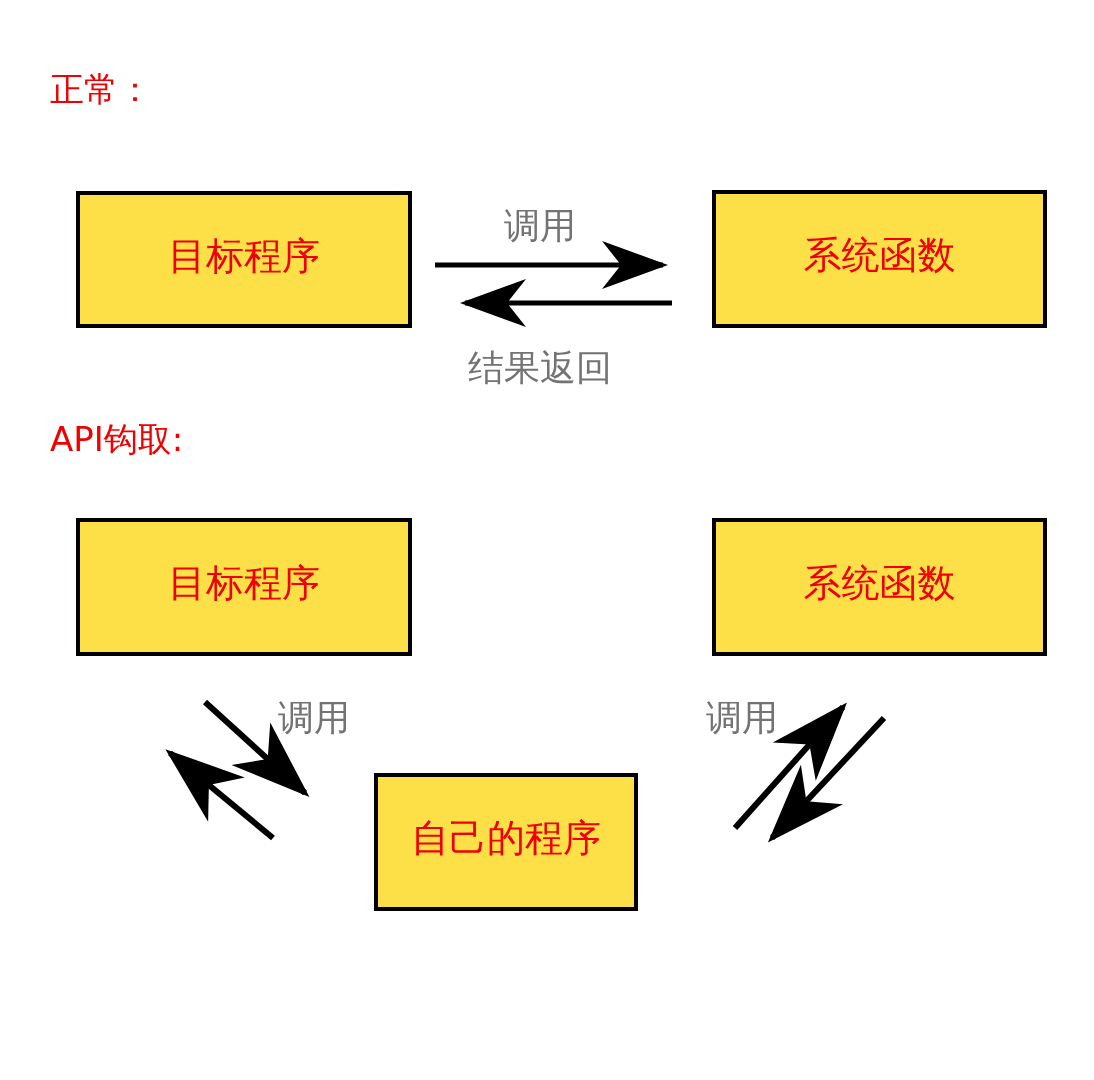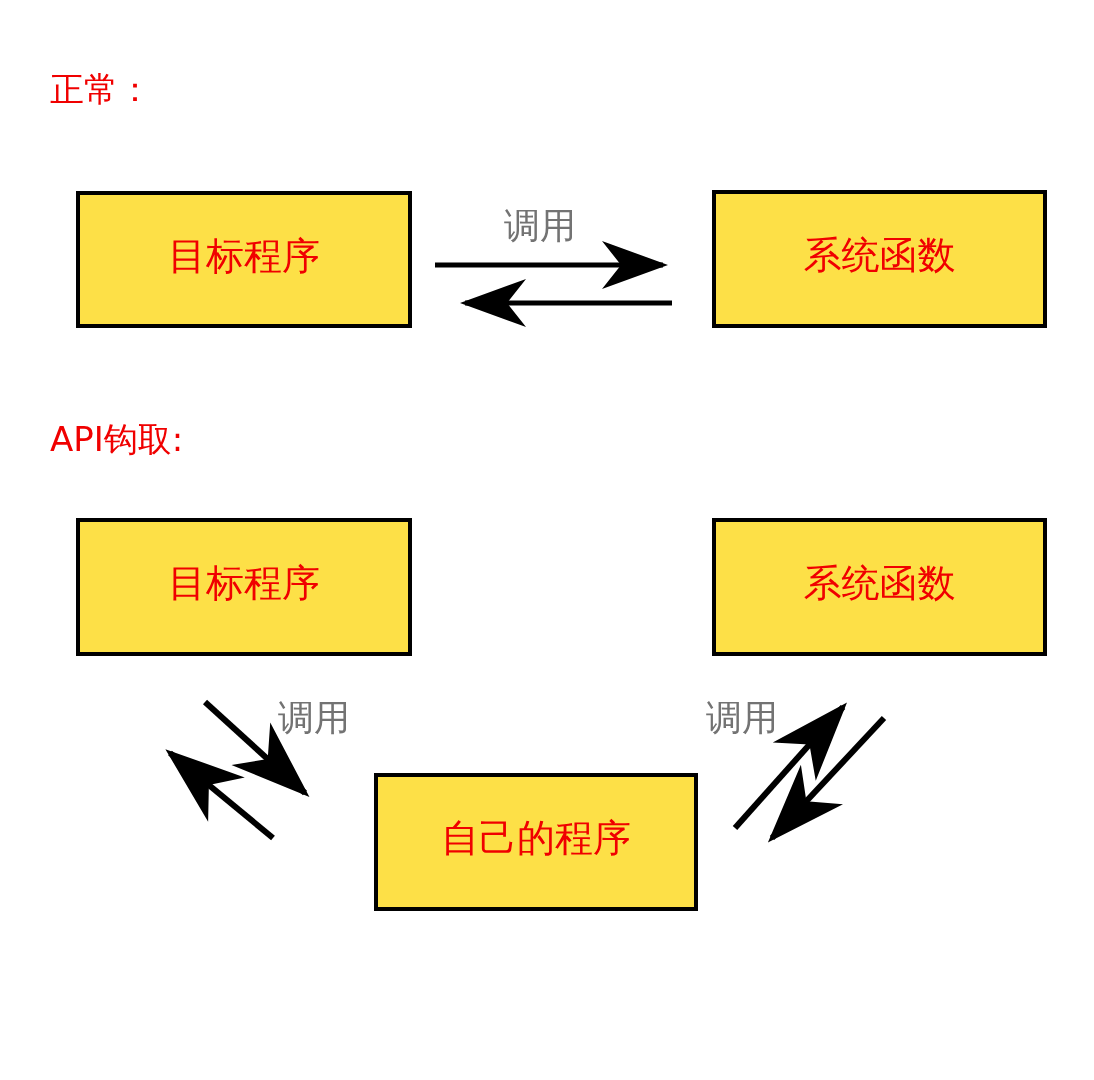--- a/index.html
+++ b/index.html
@@ -47,21 +47,21 @@
     line-height: 1;
     white-space: nowrap;
     position: relative;
     top: -4px;
   }
 
   #box-target-normal { left: 76px;  top: 191px; width: 336px; height: 137px; }
   #box-system-normal { left: 712px; top: 190px; width: 335px; height: 138px; }
   #box-target-hook   { left: 76px;  top: 518px; width: 336px; height: 138px; }
   #box-system-hook    { left: 712px; top: 518px; width: 335px; height: 138px; }
-  #box-own-program   { left: 374px; top: 773px; width: 324px; height: 138px; }
+  #box-own-program   { left: 374px; top: 773px; width: 264px; height: 138px; }
 
   
   .arrow-label {
     position: absolute;
     color: #737373;
     font-size: 36px;
     line-height: 1;
     white-space: nowrap;
   }
   #label-call-normal   { left: 504px; top: 208px; }
@@ -124,18 +124,19 @@
   <div class="node-box" id="box-system-hook">
     <span class="node-label">系统函数</span>
   </div>
 
   <div class="node-box" id="box-own-program">
     <span class="node-label">自己的程序</span>
   </div>
 
   <div class="arrow-label" id="label-call-normal">调用</div>
 
+  <div class="arrow-label" id="label-return-normal">结果返回</div>
 
   <div class="arrow-label" id="label-call-left">调用</div>
 
   <div class="arrow-label" id="label-call-right">调用</div>
 
 </div>
 
 </body></html>

